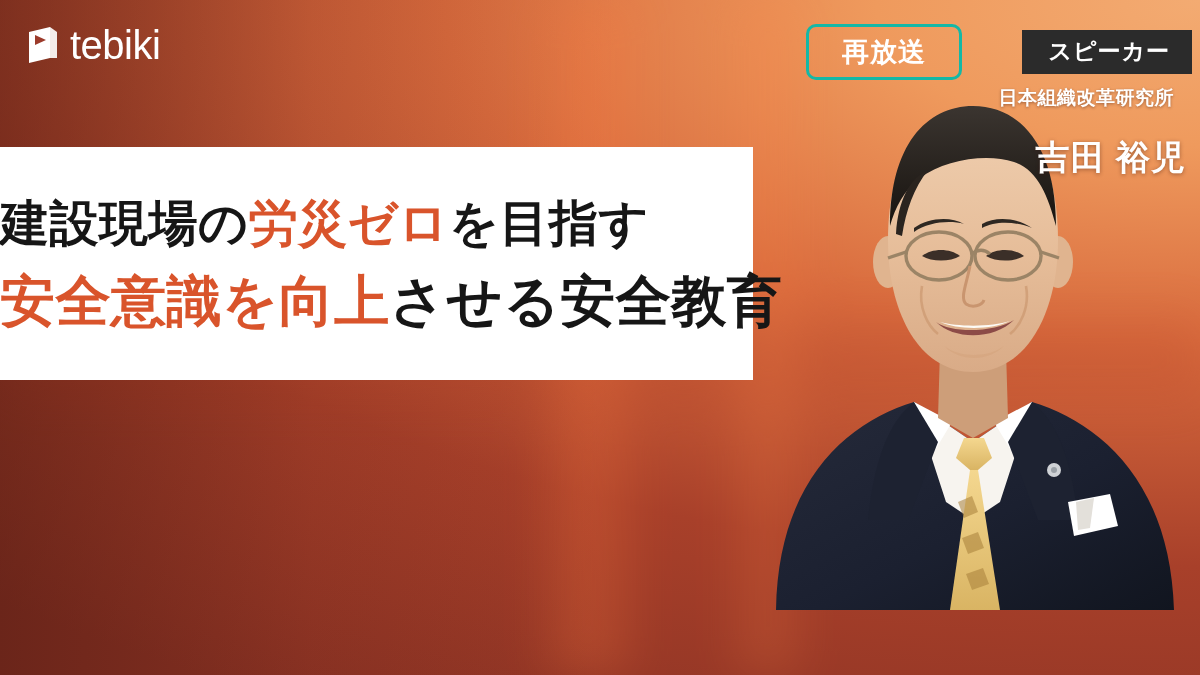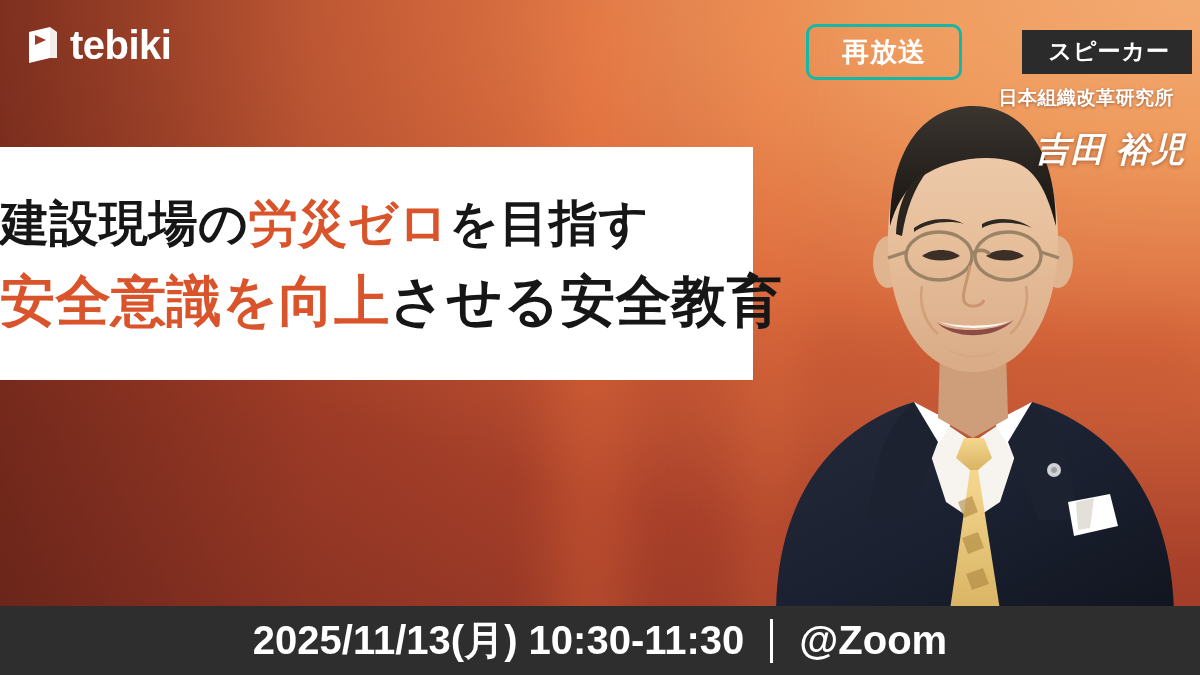--- a/index.html
+++ b/index.html
@@ -55,21 +55,21 @@
 
   
   #logo {
     position:absolute; left:26px; top:25px;
     display:flex; align-items:center; gap:10px;
     z-index:6;
   }
   #logo .mark { width:34px; height:38px; display:block; }
   #logo .word {
     color:#ffffff;
-    font-size:40px; font-weight:700;
+    font-size:40px; font-weight:400;
     letter-spacing:-0.5px; line-height:1;
   }
 
   
   #rebroadcast {
     position:absolute; left:806px; top:24px;
     width:156px; height:56px;
     border:3px solid #14b8a6; border-radius:10px;
     display:flex; align-items:center; justify-content:center;
     z-index:6;
@@ -86,23 +86,22 @@
     font-size:23px; font-weight:700; letter-spacing:1px;
     padding:6px 22px 7px 26px;
   }
   #speaker-company {
     color:#ffffff; font-size:19px; font-weight:700;
     letter-spacing:.5px; margin-top:11px; padding-right:18px;
     text-shadow:0 1px 3px rgba(60,20,10,.45);
   }
   #speaker-name {
     color:#ffffff; font-size:34px; font-weight:700;
-    letter-spacing:1px; margin-top:16px; padding-right:6px;
+    letter-spacing:1px; margin-top:24px; padding-right:6px;
     text-shadow:0 1px 4px rgba(60,20,10,.45);
-    font-style:italic;
   }
 
   
   #portrait {
     position:absolute; right:-8px; bottom:65px;
     width:470px; height:560px;
     z-index:4;
   }
   #portrait svg { width:100%; height:100%; display:block; }
 
@@ -259,19 +258,14 @@
     <div id="speaker-badge">スピーカー</div>
     <div id="speaker-company">日本組織改革研究所</div>
     <div id="speaker-name">吉田 裕児</div>
   </div>
 
   <div id="title-card">
     <div class="title-line" id="title-line-1"><span>建設現場の</span><span class="hl">労災ゼロ</span><span>を目指す</span></div>
     <div class="title-line" id="title-line-2"><span class="hl">安全意識を向上</span><span>させる安全教育</span></div>
   </div>
 
-  <div id="bottom-bar">
-    <span id="event-datetime">2025/11/13(月) 10:30-11:30</span>
-    <span id="bar-separator"></span>
-    <span id="event-platform">@Zoom</span>
-  </div>
 
 </div>
 
 </body></html>

